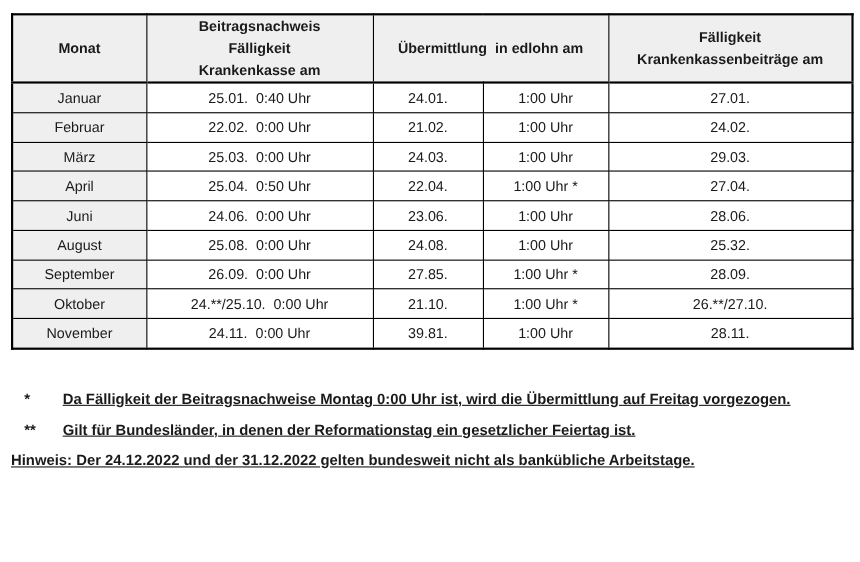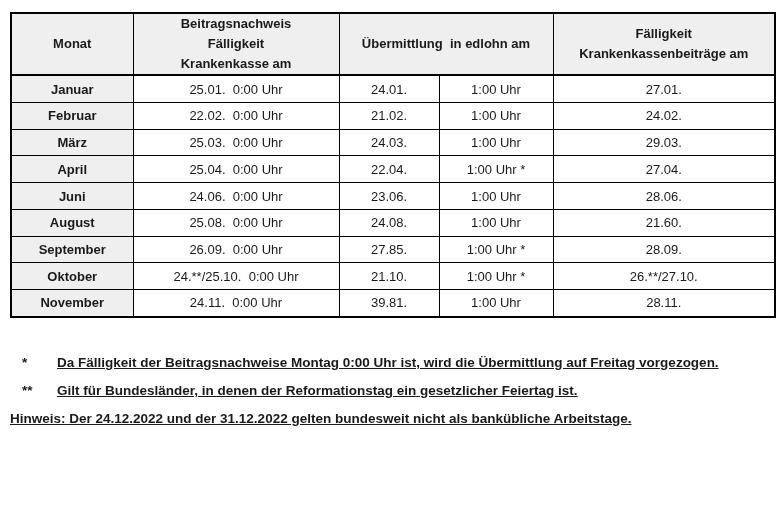--- a/index.html
+++ b/index.html
@@ -42,21 +42,21 @@
     border-bottom: 2px solid #000;
     font-size: 13px;
   }
   table.schedule tbody td {
     height: 25.7px;
     background: #ffffff;
     font-weight: normal;
   }
   table.schedule tbody td.month {
     background: #efefef;
-    font-weight: bold;
+    font-weight: normal;
   }
   .footnotes {
     margin: 36px 0 0 10px;
     width: 764px;
     font-weight: bold;
     font-size: 13.5px;
   }
   .footnote {
     display: flex;
     align-items: flex-start;
@@ -95,59 +95,59 @@
 Fälligkeit
 Krankenkasse am</th>
         <th colspan="2">Übermittlung  in edlohn am</th>
         <th>Fälligkeit
 Krankenkassenbeiträge am</th>
       </tr>
     </thead>
     <tbody id="rows">
         <tr>
           <td class="month">Januar</td>
-          <td>25.01.  0:00 Uhr</td>
+          <td>25.01.  0:40 Uhr</td>
           <td>24.01.</td>
           <td>1:00 Uhr</td>
           <td>27.01.</td>
         </tr>
         <tr>
           <td class="month">Februar</td>
           <td>22.02.  0:00 Uhr</td>
           <td>21.02.</td>
           <td>1:00 Uhr</td>
           <td>24.02.</td>
         </tr>
         <tr>
           <td class="month">März</td>
           <td>25.03.  0:00 Uhr</td>
           <td>24.03.</td>
           <td>1:00 Uhr</td>
           <td>29.03.</td>
         </tr>
         <tr>
           <td class="month">April</td>
-          <td>25.04.  0:00 Uhr</td>
+          <td>25.04.  0:50 Uhr</td>
           <td>22.04.</td>
           <td>1:00 Uhr *</td>
           <td>27.04.</td>
         </tr>
         <tr>
           <td class="month">Juni</td>
           <td>24.06.  0:00 Uhr</td>
           <td>23.06.</td>
           <td>1:00 Uhr</td>
           <td>28.06.</td>
         </tr>
         <tr>
           <td class="month">August</td>
           <td>25.08.  0:00 Uhr</td>
           <td>24.08.</td>
           <td>1:00 Uhr</td>
-          <td>21.60.</td>
+          <td>25.32.</td>
         </tr>
         <tr>
           <td class="month">September</td>
           <td>26.09.  0:00 Uhr</td>
           <td>27.85.</td>
           <td>1:00 Uhr *</td>
           <td>28.09.</td>
         </tr>
         <tr>
           <td class="month">Oktober</td>

